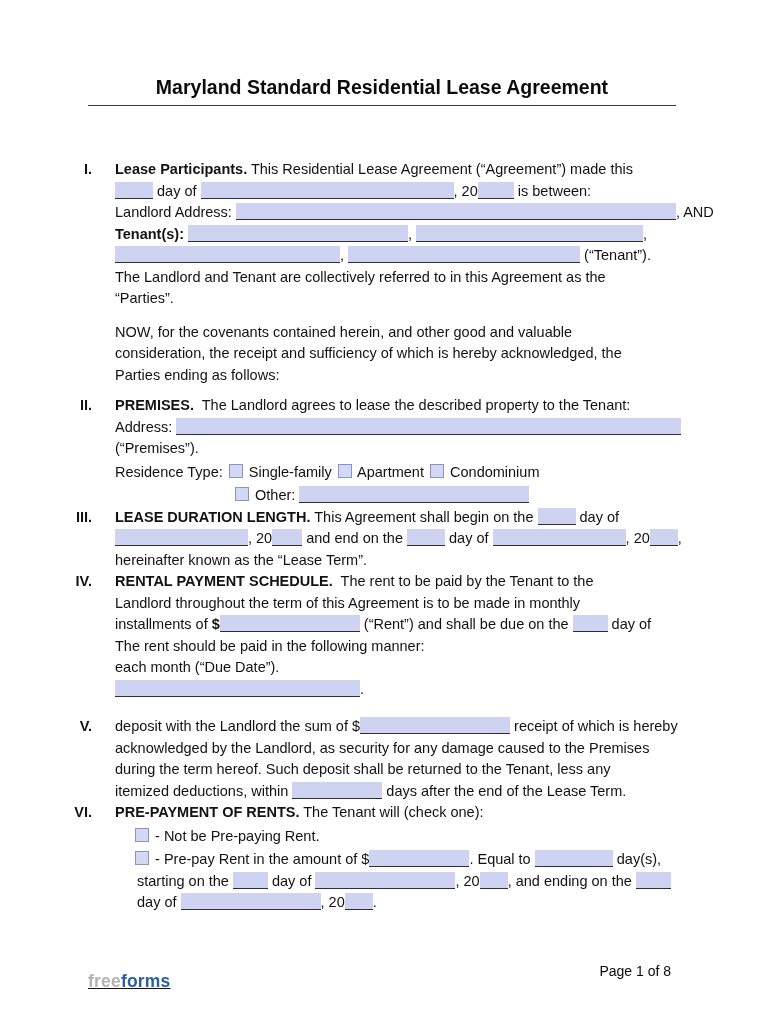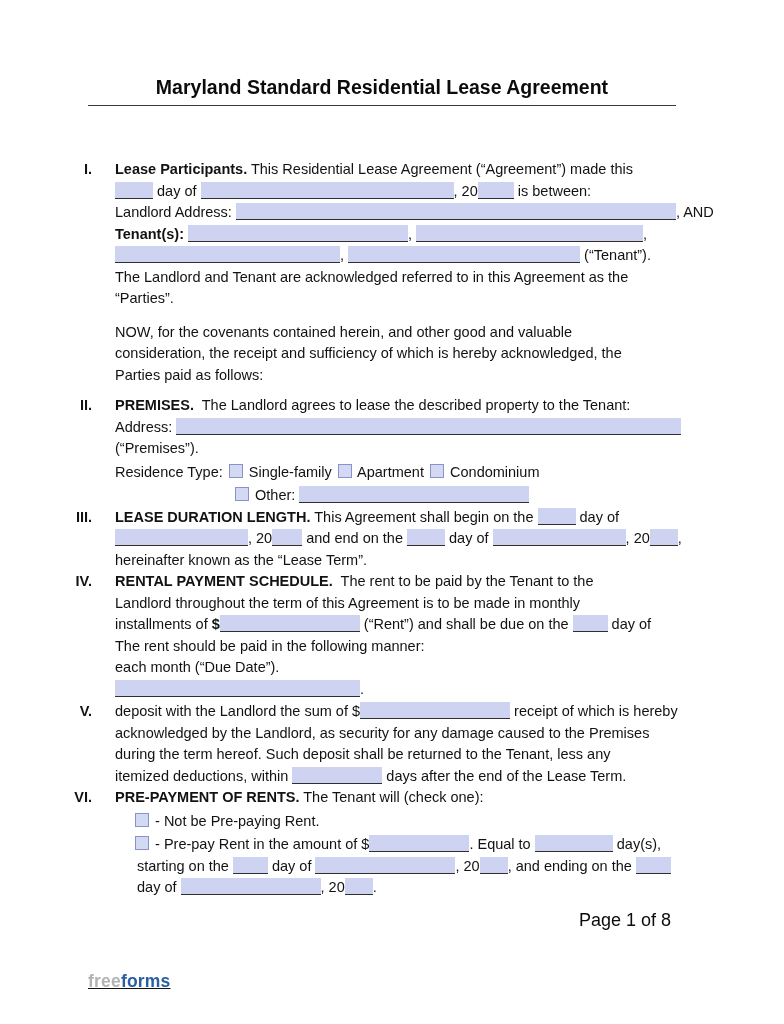--- a/index.html
+++ b/index.html
@@ -22,21 +22,21 @@
     color:#0b0b0b;
   }
   .rule{
     border:none;
     border-top:1.5px solid #3c3c3c;
     margin:5px 88px 0 88px;
   }
   .sections{margin-top:53px;}
   .section{display:flex;}
   .section-gap-lg{margin-bottom:9px;}
-  .section-gap-sm{margin-bottom:1px;}
+  .section-gap-sm{margin-bottom:16px;}
   .numeral{
     flex:none;width:92px;text-align:right;
     font-weight:bold;line-height:21.5px;
   }
   .content{margin-left:23px;width:596px;}
   .line{min-height:21.5px;line-height:21.5px;white-space:nowrap;}
   .line.spacer{min-height:12px;height:12px;}
   .line.cbline{padding-top:2px;}
   .b{font-weight:bold;}
   .blank{
@@ -55,45 +55,45 @@
     margin:0 2px;
   }
   .gap{display:inline-block;}
   .footer-logo{
     position:absolute;left:88px;top:971px;
     font-size:17.5px;font-weight:bold;letter-spacing:0.2px;text-decoration:underline;
   }
   .footer-logo .free{color:var(--logo-gray,#b3b3b3);}
   .footer-logo .forms{color:var(--logo-blue,#2a5fa0);}
   .page-number{
-    position:absolute;right:93px;top:910px;
-    font-size:18px;color:#0b0b0b;
+    position:absolute;right:93px;top:963px;
+    font-size:14px;color:#0b0b0b;
   }
 </style>
 </head>
 <body>
 
 <div class="page">
   <h1 class="title">Maryland Standard Residential Lease Agreement</h1>
   <hr class="rule">
   <div class="sections">
       <div class="section section-gap-lg">
         <div class="numeral">I.</div>
         <div class="content">
           <div class="line"><span class="b">Lease Participants.</span><span class="t"> This Residential Lease Agreement (“Agreement”) made this</span></div>
           <div class="line"><span class="blank" style="width: 38px;"></span><span class="t"> day of </span><span class="blank" style="width: 253px;"></span><span class="t">, 20</span><span class="blank" style="width: 36px;"></span><span class="t"> is between:</span></div>
           <div class="line"><span class="t">Landlord Address: </span><span class="blank" style="width: 440px;"></span><span class="t">, AND</span></div>
           <div class="line"><span class="b">Tenant(s): </span><span class="blank" style="width: 220px;"></span><span class="t">, </span><span class="blank" style="width: 227px;"></span><span class="t">,</span></div>
           <div class="line"><span class="blank" style="width: 225px;"></span><span class="t">, </span><span class="blank" style="width: 232px;"></span><span class="t"> (“Tenant”).</span></div>
-          <div class="line"><span class="t">The Landlord and Tenant are acknowledged referred to in this Agreement as the</span></div>
+          <div class="line"><span class="t">The Landlord and Tenant are collectively referred to in this Agreement as the</span></div>
           <div class="line"><span class="t">“Parties”.</span></div>
           <div class="line spacer"></div>
           <div class="line"><span class="t">NOW, for the covenants contained herein, and other good and valuable</span></div>
           <div class="line"><span class="t">consideration, the receipt and sufficiency of which is hereby acknowledged, the</span></div>
-          <div class="line"><span class="t">Parties paid as follows:</span></div>
+          <div class="line"><span class="t">Parties ending as follows:</span></div>
         </div>
       </div>
       <div class="section">
         <div class="numeral">II.</div>
         <div class="content">
           <div class="line"><span class="b">PREMISES.</span><span class="t">&nbsp; The Landlord agrees to lease the described property to the Tenant:</span></div>
           <div class="line"><span class="t">Address: </span><span class="blank" style="width: 505px;"></span></div>
           <div class="line"><span class="t">(“Premises”).</span></div>
           <div class="line cbline"><span class="t">Residence Type: </span><span class="cb"></span><span class="t"> Single-family </span><span class="cb"></span><span class="t"> Apartment </span><span class="cb"></span><span class="t"> Condominium</span></div>
           <div class="line cbline"><span class="gap" style="width: 118px;"></span><span class="cb"></span><span class="t"> Other: </span><span class="blank" style="width: 230px;"></span></div>

